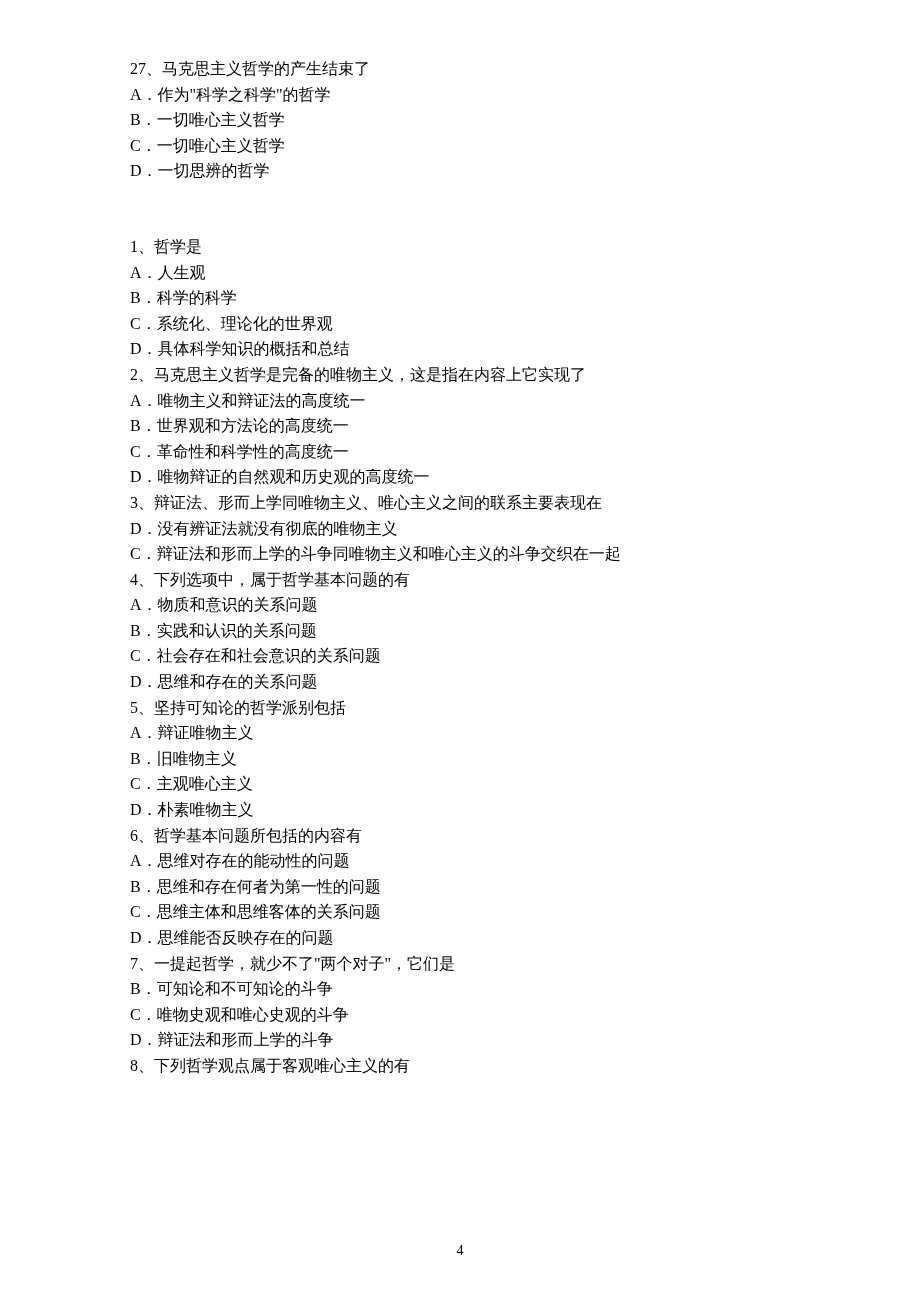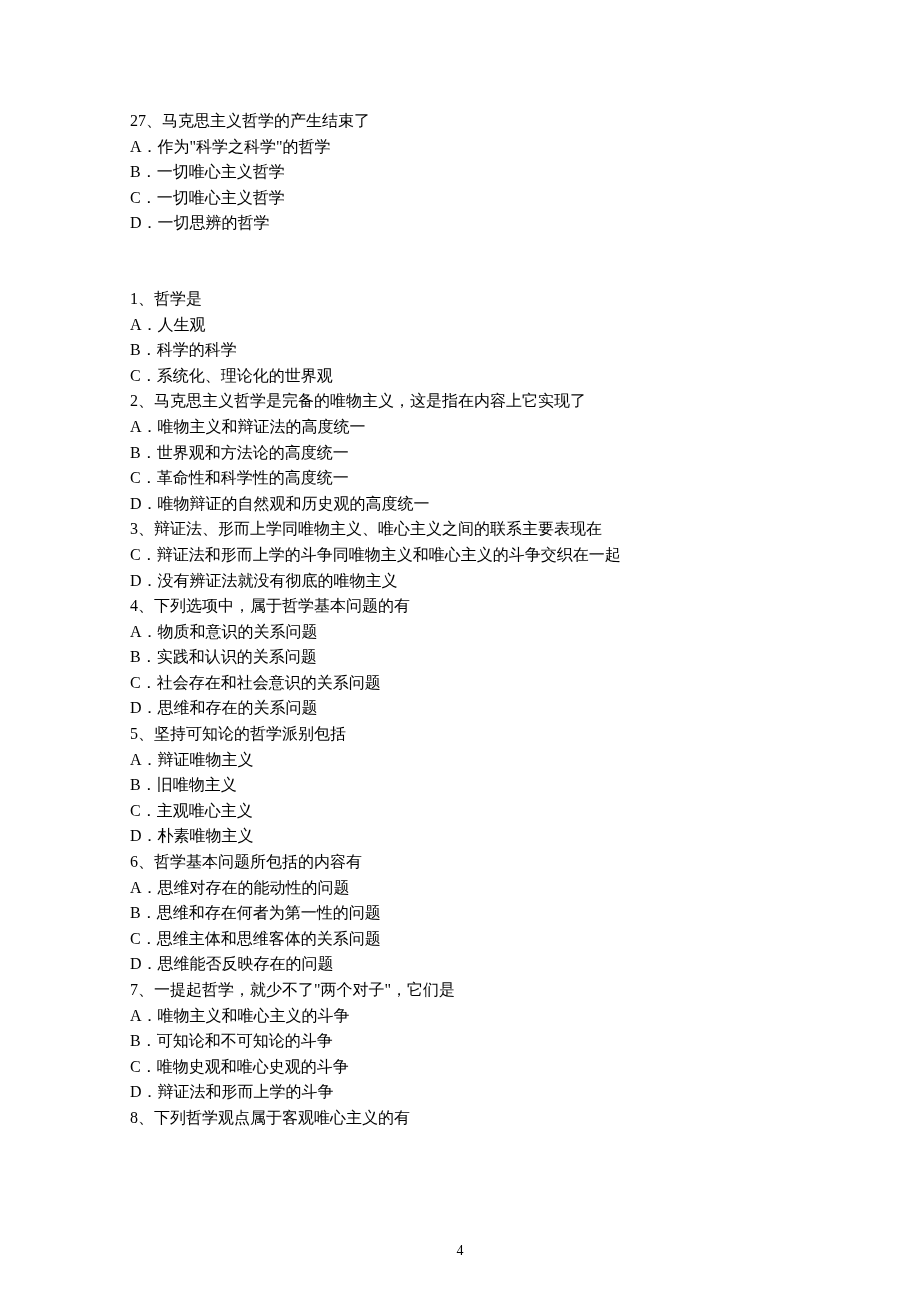--- a/index.html
+++ b/index.html
@@ -7,21 +7,21 @@
       background: #ffffff;
       width: 920px;
       height: 1302px;
       font-family: "SimSun", "宋体", serif;
       font-size: 16px;
       color: #000;
       line-height: 1.6;
       position: relative;
     }
     .page {
-      padding: 108px 130px 0 130px;
+      padding: 56px 130px 0 130px;
     }
     .line {
       white-space: nowrap;
     }
     .section-gap {
       height: 50px;
     }
     .page-number {
       position: absolute;
       bottom: 40px;
@@ -42,51 +42,51 @@
   <div class="line">C．一切唯心主义哲学</div>
   <div class="line">D．一切思辨的哲学</div>
 
   <div class="section-gap"></div>
 
 
   <div class="line">1、哲学是</div>
   <div class="line">A．人生观</div>
   <div class="line">B．科学的科学</div>
   <div class="line">C．系统化、理论化的世界观</div>
+  <div class="line">D．具体科学知识的概括和总结</div>
 
   <div class="line">2、马克思主义哲学是完备的唯物主义，这是指在内容上它实现了</div>
   <div class="line">A．唯物主义和辩证法的高度统一</div>
   <div class="line">B．世界观和方法论的高度统一</div>
   <div class="line">C．革命性和科学性的高度统一</div>
   <div class="line">D．唯物辩证的自然观和历史观的高度统一</div>
 
   <div class="line">3、辩证法、形而上学同唯物主义、唯心主义之间的联系主要表现在</div>
+  <div class="line">D．没有辨证法就没有彻底的唯物主义</div>
   <div class="line">C．辩证法和形而上学的斗争同唯物主义和唯心主义的斗争交织在一起</div>
-  <div class="line">D．没有辨证法就没有彻底的唯物主义</div>
 
   <div class="line">4、下列选项中，属于哲学基本问题的有</div>
   <div class="line">A．物质和意识的关系问题</div>
   <div class="line">B．实践和认识的关系问题</div>
   <div class="line">C．社会存在和社会意识的关系问题</div>
   <div class="line">D．思维和存在的关系问题</div>
 
   <div class="line">5、坚持可知论的哲学派别包括</div>
   <div class="line">A．辩证唯物主义</div>
   <div class="line">B．旧唯物主义</div>
   <div class="line">C．主观唯心主义</div>
   <div class="line">D．朴素唯物主义</div>
 
   <div class="line">6、哲学基本问题所包括的内容有</div>
   <div class="line">A．思维对存在的能动性的问题</div>
   <div class="line">B．思维和存在何者为第一性的问题</div>
   <div class="line">C．思维主体和思维客体的关系问题</div>
   <div class="line">D．思维能否反映存在的问题</div>
 
   <div class="line">7、一提起哲学，就少不了"两个对子"，它们是</div>
-  <div class="line">A．唯物主义和唯心主义的斗争</div>
   <div class="line">B．可知论和不可知论的斗争</div>
   <div class="line">C．唯物史观和唯心史观的斗争</div>
   <div class="line">D．辩证法和形而上学的斗争</div>
 
   <div class="line">8、下列哲学观点属于客观唯心主义的有</div>
 
 </div>
 
 <div class="page-number">4</div>
 

